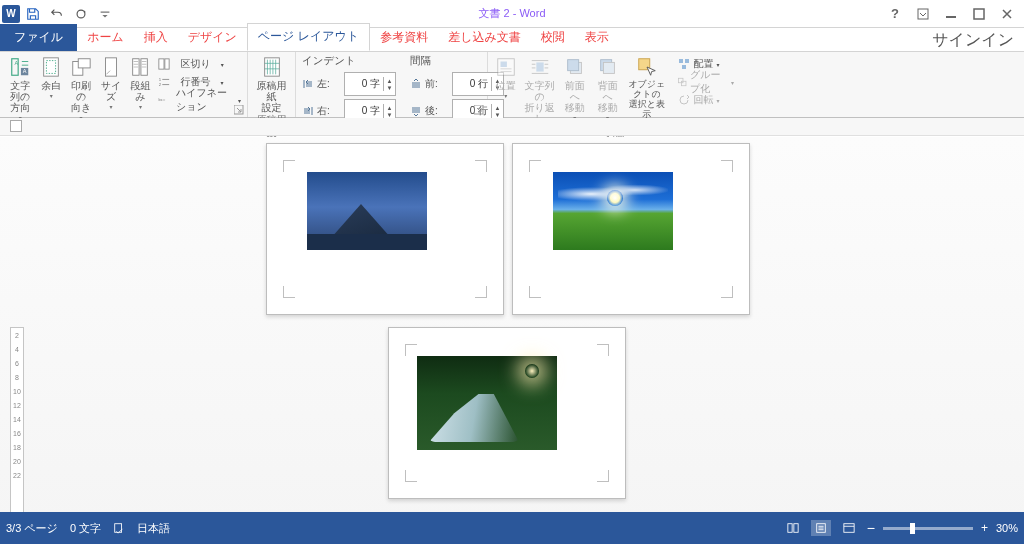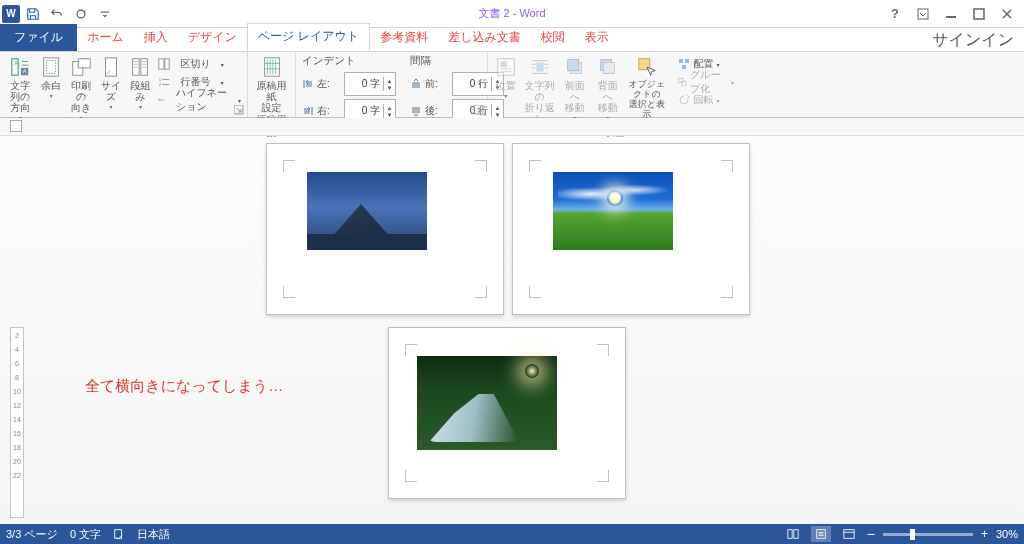--- a/index.html
+++ b/index.html
@@ -84,21 +84,21 @@
   
   .pic2{ left:40px; top:28px; width:120px; height:78px; background:linear-gradient(to bottom,#0b4fb5 0%,#1d6ed6 35%,#6ab0ea 48%,#56a532 53%,#2d7a1e 100%);}
   .pic2::before{content:"";position:absolute;top:18px;left:54px;width:16px;height:16px;border-radius:50%;background:radial-gradient(circle,#fff,#fef9c0 40%,rgba(255,255,200,0) 70%);box-shadow:0 0 14px 6px rgba(255,255,230,0.8);}
   .pic2::after{content:"";position:absolute;top:10px;left:5px;right:5px;height:20px;background:radial-gradient(ellipse 60px 10px at 30% 60%,rgba(255,255,255,0.9),rgba(255,255,255,0) 70%),radial-gradient(ellipse 50px 8px at 70% 40%,rgba(255,255,255,0.8),rgba(255,255,255,0) 70%);}
   
   .pic3{ left:28px; top:28px; width:140px; height:94px; background:linear-gradient(to bottom,#0f2c12 0%,#1c4a1f 40%,#2a5a2a 100%);}
   .pic3::before{content:"";position:absolute;top:8px;right:18px;width:14px;height:14px;border-radius:50%;background:radial-gradient(circle,#fff3c0,rgba(255,240,180,0)70%);box-shadow:0 0 18px 8px rgba(255,240,180,0.7);}
   .pic3::after{content:"";position:absolute;bottom:8px;left:12px;width:90px;height:48px;background:linear-gradient(100deg,rgba(220,235,245,0.95),rgba(180,210,225,0.85),rgba(40,70,50,0.4));clip-path:polygon(55% 0,72% 0,100% 100%,0 100%,28% 40%);border-radius:0 0 6px 6px;}
 
   
-  .status { position:absolute; bottom:0; left:0; right:0; height:20px; background:#2b579a; color:#fff; display:flex; align-items:center; font-size:11px; padding:4px 6px; gap:12px;}
+  .status { position:absolute; bottom:0; left:0; right:0; height:20px; background:#2b579a; color:#fff; display:flex; align-items:center; font-size:11px; padding:16px 6px; gap:12px;}
   .status .sbtn{display:flex;align-items:center;gap:4px;}
   .status .right{margin-left:auto;display:flex;align-items:center;gap:8px;}
   .status .vbtn{width:20px;height:16px;display:flex;align-items:center;justify-content:center;border:1px solid rgba(255,255,255,0);}
   .status .vbtn.active{background:rgba(255,255,255,0.25);}
   .status .slider{width:90px;height:3px;background:rgba(255,255,255,0.5);position:relative;}
   .status .slider::before{content:"";position:absolute;left:30%;top:-4px;width:5px;height:11px;background:#fff;}
   .status svg{width:12px;height:12px;}
 </style>
 </head>
 <body>
@@ -475,21 +475,20 @@
     <div class="pic pic2"></div>
   </div>
   <div class="page" style="left:388px; top:190px; width:238px; height:172px;">
     <span class="crop tl"></span>
       <span class="crop tr"></span>
       <span class="crop bl"></span>
       <span class="crop br"></span>
     <div class="pic pic3"></div>
   </div>
 
-  <div class="annot">全て横向きになってしまう…</div>
 </div>
 
 <div class="status">
   <span class="sbtn">3/3 ページ</span>
   <span class="sbtn">0 文字</span>
   <span class="sbtn">
       <svg viewBox="0 0 14 14">
         <rect x="2" y="2" width="8" height="10" fill="none" stroke="#fff"></rect>
         <path d="M4 11l2 2 5-5" fill="none" stroke="#fff"></path>
       </svg>

